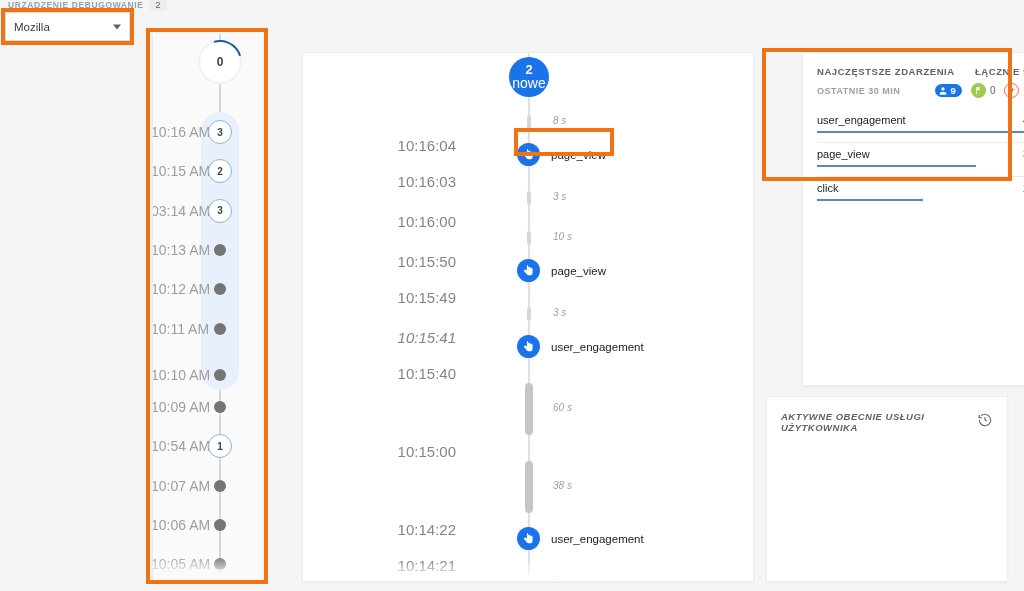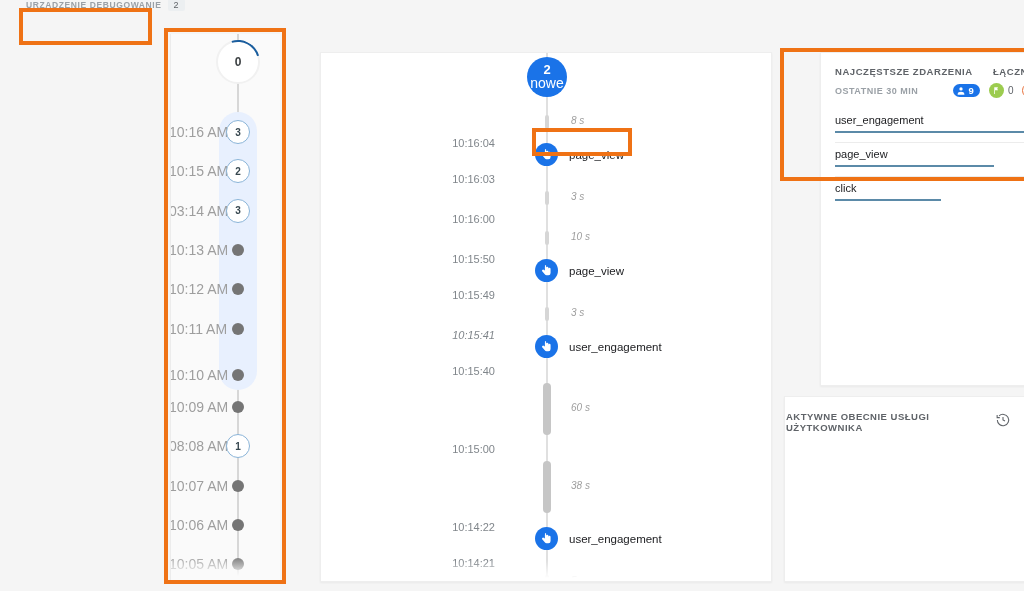--- a/index.html
+++ b/index.html
@@ -2,21 +2,21 @@
 <html><head>
 <meta charset="utf-8">
 <style>
   * { box-sizing: border-box; margin: 0; padding: 0; }
   html, body {
     width: 1024px; height: 591px;
     background: #f5f5f5;
     font-family: "Liberation Sans", sans-serif;
     overflow: hidden;
   }
-  .page { position: relative; width: 940px; height: 591px; margin-left: 18px; }
+  .page { position: relative; width: 940px; height: 591px; }
 
   
   .device-head {
     position: absolute; left: 8px; top: -1px;
     display: flex; align-items: center; gap: 6px;
     white-space: nowrap;
   }
   .device-head-label {
     font-size: 8.5px; letter-spacing: .6px; color: #9aa0a6;
     font-weight: 600;
@@ -127,22 +127,22 @@
     width: 40px; height: 40px; border-radius: 50%;
     background: #1a73e8; color: #fff;
     display: flex; flex-direction: column;
     align-items: center; justify-content: center;
     line-height: 1.05;
   }
   .tl-badge .n { font-size: 13px; font-weight: 700; }
   .tl-badge .t { font-size: 14px; }
 
   .tl-time {
-    position: absolute; right: 276px;
-    font-size: 11px; color: #80868b;
+    position: absolute; right: 297px;
+    font-size: 15px; color: #80868b;
     white-space: nowrap;
   }
   .tl-gap {
     position: absolute; left: 250px;
     font-size: 10px; color: #9e9e9e; font-style: italic;
     white-space: nowrap;
   }
   .tl-conn {
     position: absolute; left: 222px;
     width: 8px; border-radius: 4px; background: #c6c6c6;
@@ -193,35 +193,42 @@
   .ev-row { position: relative; padding: 6px 0 9px 0; }
   .ev-row-top { display: flex; justify-content: space-between; align-items: baseline; }
   .ev-row-name { font-size: 11px; color: #202124; }
   .ev-row-count { font-size: 11px; color: #202124; }
   .ev-row-bar { height: 2px; background: #5b8aa8; margin-top: 5px; }
   .ev-row-rule { position: absolute; left: 0; right: 0; top: 0; height: 1px; background: #ececec; }
 
   
   .br-head {
     display: flex; justify-content: space-between; align-items: center;
-    padding: 14px 14px 0 1px;
+    padding: 14px 14px 0 14px;
+    font-style: italic;
   }
   .br-title { font-size: 9.5px; letter-spacing: .5px; color: #5f6368; font-weight: 700; max-width: 185px; }
   .br-head svg { width: 16px; height: 16px; fill: none; stroke: #5f6368; stroke-width: 1.6; }
 </style>
 </head>
 <body>
 
 <div class="page">
 
   <div class="device-head">
     <span class="device-head-label">URZĄDZENIE DEBUGOWANIE</span>
     <span class="device-head-badge">2</span>
   </div>
 
+  <div class="device-select-wrap">
+    <div class="device-select">
+      <span>Mozilla</span>
+      <span class="caret"></span>
+    </div>
+  </div>
   <div class="hl-box hl-device"></div>
 
   <div class="rail">
     <div class="rail-line"></div>
     <div class="rail-band"></div>
 
     <div class="rail-top">
       <span>0</span>
     </div>
     <div class="rail-top-arc"></div>
@@ -253,21 +260,21 @@
         </div>
         <div class="rail-item" style="top: 331px;">
           <span class="rail-time">10:10 AM</span>
           <span class="rail-dot" style="top: 4px;"></span>
         </div>
         <div class="rail-item" style="top: 363.1px;">
           <span class="rail-time">10:09 AM</span>
           <span class="rail-dot" style="top: 4px;"></span>
         </div>
         <div class="rail-item" style="top: 402.4px;">
-          <span class="rail-time">08:08 AM</span>
+          <span class="rail-time">10:54 AM</span>
           <span class="rail-node" style="top: -2px;">1</span>
         </div>
         <div class="rail-item" style="top: 441.7px;">
           <span class="rail-time">10:07 AM</span>
           <span class="rail-dot" style="top: 4px;"></span>
         </div>
         <div class="rail-item" style="top: 481px;">
           <span class="rail-time">10:06 AM</span>
           <span class="rail-dot" style="top: 4px;"></span>
         </div>

